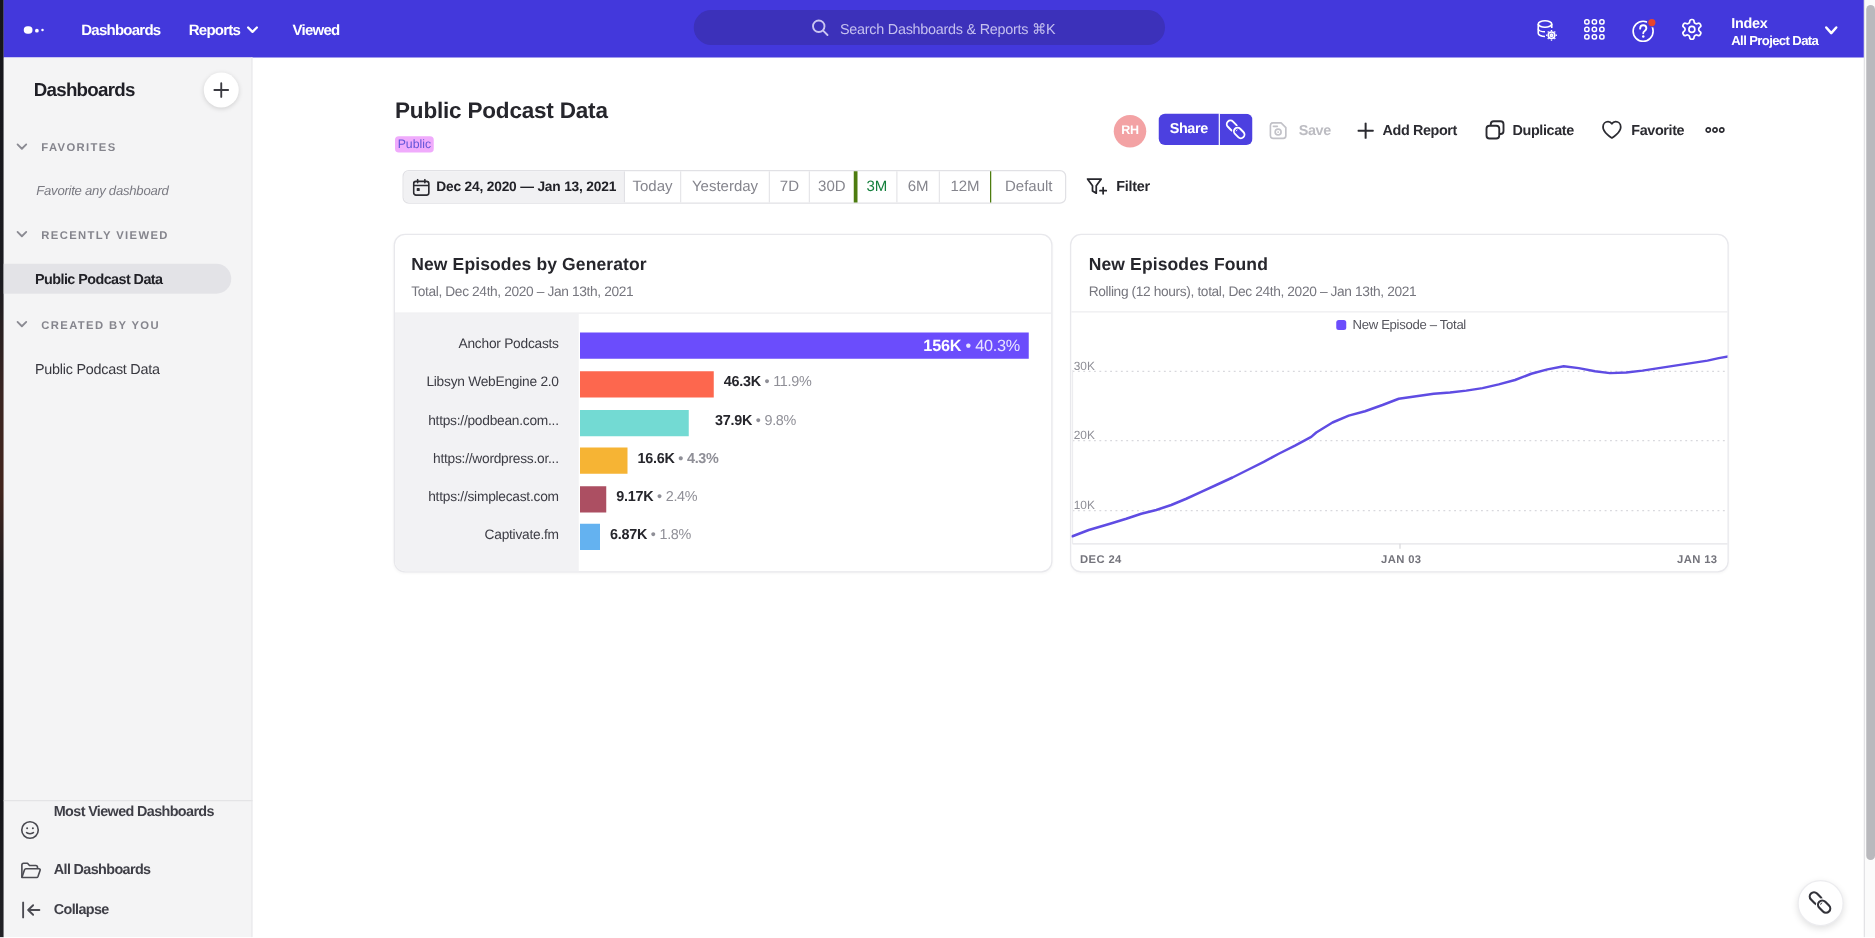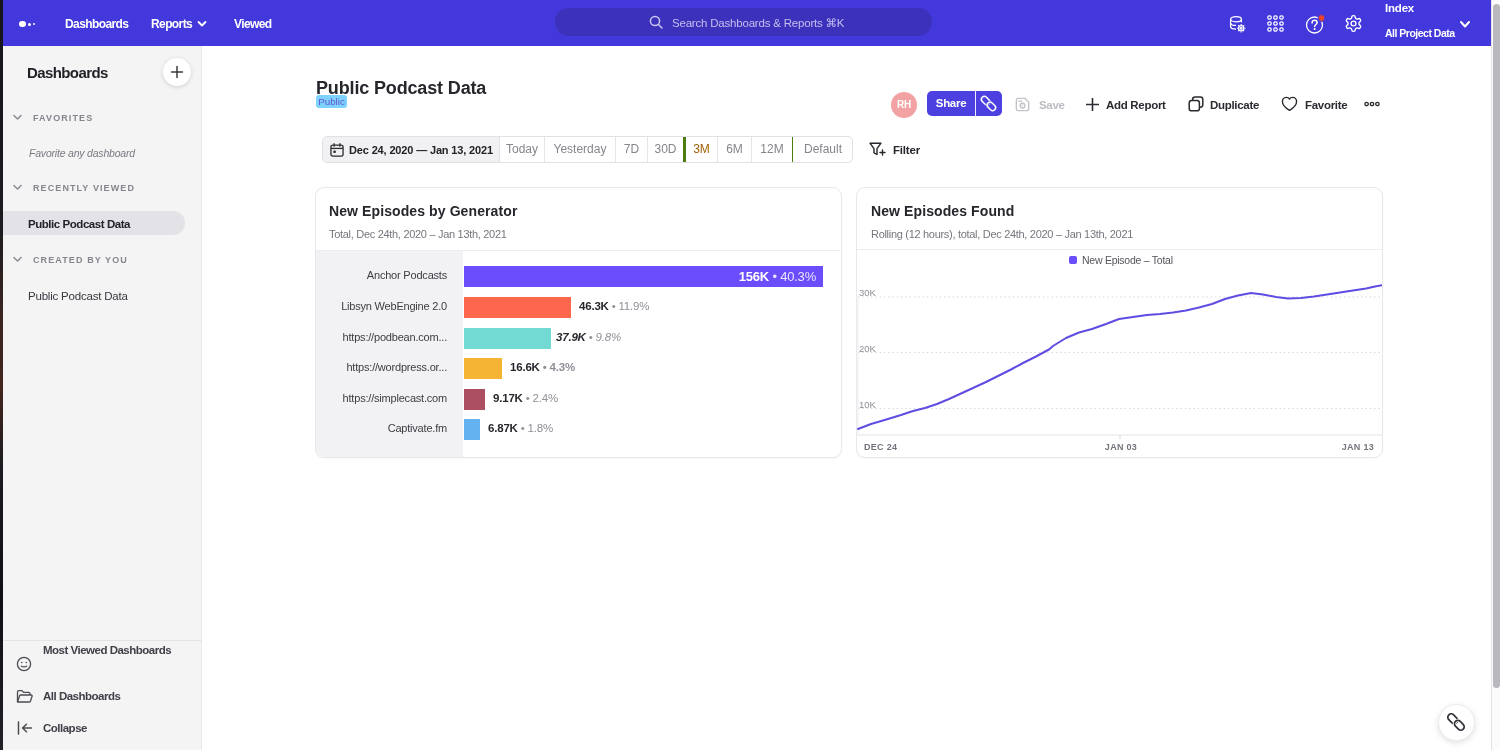--- a/index.html
+++ b/index.html
@@ -68,21 +68,21 @@
     <path d="M7.1 8.9 C7.1 7.2 8.2 6.2 9.6 6.2 C11.1 6.2 12.1 7.2 12.1 8.6 C12.1 9.8 11.3 10.4 10.5 11 C9.9 11.4 9.6 11.9 9.6 12.6" fill="none" stroke="#ffffff" stroke-width="1.5" stroke-linecap="round"></path>
     <circle cx="9.6" cy="15.1" r="1" fill="#ffffff"></circle>
     <circle cx="16.5" cy="4" r="3.4" fill="#e8442c" stroke="#4338dc" stroke-width="1"></circle>
   </svg>
 
   <svg class="abs" style="left:1344px;top:14px;" width="19" height="19" viewBox="0 0 24 24">
     <path fill="none" stroke="#ffffff" stroke-width="1.7" stroke-linejoin="round" d="M12.22 2h-.44a2 2 0 0 0-2 2v.18a2 2 0 0 1-1 1.73l-.43.25a2 2 0 0 1-2 0l-.15-.08a2 2 0 0 0-2.73.73l-.22.38a2 2 0 0 0 .73 2.73l.15.1a2 2 0 0 1 1 1.72v.51a2 2 0 0 1-1 1.74l-.15.09a2 2 0 0 0-.73 2.73l.22.38a2 2 0 0 0 2.73.73l.15-.08a2 2 0 0 1 2 0l.43.25a2 2 0 0 1 1 1.73V20a2 2 0 0 0 2 2h.44a2 2 0 0 0 2-2v-.18a2 2 0 0 1 1-1.73l.43-.25a2 2 0 0 1 2 0l.15.08a2 2 0 0 0 2.73-.73l.22-.39a2 2 0 0 0-.73-2.73l-.15-.08a2 2 0 0 1-1-1.74v-.5a2 2 0 0 1 1-1.74l.15-.09a2 2 0 0 0 .73-2.73l-.22-.38a2 2 0 0 0-2.73-.73l-.15.08a2 2 0 0 1-2 0l-.43-.25a2 2 0 0 1-1-1.73V4a2 2 0 0 0-2-2z"></path>
     <circle cx="12" cy="12" r="3" fill="none" stroke="#ffffff" stroke-width="1.7"></circle>
   </svg>
 
-  <div class="abs" style="left:1385px;top:2px;color:#fff;font-size:11.5px;font-weight:bold;letter-spacing:-0.2px;">Index</div>
+  <div class="abs" style="left:1385px;top:13px;color:#fff;font-size:11.5px;font-weight:bold;letter-spacing:-0.2px;">Index</div>
   <div class="abs" style="left:1385px;top:26.5px;color:#fff;font-size:10.5px;font-weight:bold;letter-spacing:-0.5px;">All Project Data</div>
   <svg class="abs" style="left:1459px;top:20px;" width="12" height="9" viewBox="0 0 12 9">
       <path d="M2 2 L6 6.5 L10 2" fill="none" stroke="#fff" stroke-width="2" stroke-linecap="round" stroke-linejoin="round"></path>
     </svg>
 
   <div class="abs" style="left:3px;top:46px;width:199px;height:704px;background:#f4f4f5;border-right:1px solid #e9e9eb;"></div>
   <div class="abs" style="left:27px;top:64px;color:#1f1f26;font-size:15px;font-weight:bold;letter-spacing:-0.6px;">Dashboards</div>
   <div class="abs" style="left:163px;top:58px;width:28px;height:28px;border-radius:50%;background:#fff;box-shadow:0 1px 4px rgba(0,0,0,0.15);"></div>
   <svg class="abs" style="left:170px;top:65px;" width="14" height="14" viewBox="0 0 14 14">
       <path d="M7 1.5 V12.5 M1.5 7 H12.5" stroke="#3b3b42" stroke-width="1.5" stroke-linecap="round"></path>
@@ -121,21 +121,21 @@
       <path d="M1.5 13 L3.6 6.8 C3.8 6.3 4.2 6 4.7 6 H15.2 C15.9 6 16.3 6.6 16.1 7.2 L14.4 12.2 C14.2 12.7 13.8 13 13.3 13 Z" fill="none" stroke="#4b4b52" stroke-width="1.3" stroke-linejoin="round"></path>
     </svg>
   <div class="abs" style="left:43px;top:689.5px;color:#3f3f47;font-size:11.5px;font-weight:bold;letter-spacing:-0.5px;">All Dashboards</div>
   <svg class="abs" style="left:17px;top:721px;" width="16" height="14" viewBox="0 0 16 14">
       <path d="M1.5 1 V13" stroke="#4b4b52" stroke-width="1.5" stroke-linecap="round"></path>
       <path d="M5.5 7 H14.5 M5.5 7 L9.5 3.2 M5.5 7 L9.5 10.8" fill="none" stroke="#4b4b52" stroke-width="1.5" stroke-linecap="round" stroke-linejoin="round"></path>
     </svg>
   <div class="abs" style="left:43px;top:721.5px;color:#3f3f47;font-size:11.5px;font-weight:bold;letter-spacing:-0.5px;">Collapse</div>
 
   <div class="abs" style="left:316px;top:78px;color:#26262c;font-size:18px;font-weight:bold;letter-spacing:-0.15px;">Public Podcast Data</div>
-  <div class="abs" style="left:316px;top:95px;width:31px;height:13px;background:#7dd3fc;border-radius:3px;color:#6054d8;font-size:9.8px;text-align:center;line-height:13px;">Public</div>
+  <div class="abs" style="left:316px;top:109px;width:31px;height:13px;background:#f0abfc;border-radius:3px;color:#6054d8;font-size:9.8px;text-align:center;line-height:13px;">Public</div>
 
   <div class="abs" style="left:891px;top:92px;width:26px;height:26px;border-radius:50%;background:#f3a2a4;color:#fff;font-size:10px;font-weight:bold;letter-spacing:-0.3px;text-align:center;line-height:26px;">RH</div>
   <div class="abs" style="left:927px;top:91px;width:48px;height:25px;background:#4c40e0;border-radius:5px 0 0 5px;color:#fff;font-size:11.5px;font-weight:bold;letter-spacing:-0.3px;text-align:center;line-height:25px;">Share</div>
   <div class="abs" style="left:975px;top:91px;width:27px;height:25px;background:#4c40e0;border-radius:0 5px 5px 0;border-left:1px solid rgba(255,255,255,0.9);"></div>
   <svg class="abs" style="left:979px;top:94px;" width="19" height="19" viewBox="0 0 24 24">
       <g fill="none" transform="rotate(45 12 12)">
         <rect x="0.9" y="8.3" width="12" height="7.4" rx="3.7" stroke="#ffffff" stroke-width="1.9"></rect>
         <rect x="11.1" y="8.3" width="12" height="7.4" rx="3.7" stroke="#4c40e0" stroke-width="3.8"></rect>
         <rect x="11.1" y="8.3" width="12" height="7.4" rx="3.7" stroke="#ffffff" stroke-width="1.9"></rect>
       </g>
@@ -180,21 +180,21 @@
       <path d="M1 5.8 H14" stroke="#2b2b31" stroke-width="1.4"></path>
       <path d="M4.4 0.8 V3.4 M10.6 0.8 V3.4" stroke="#2b2b31" stroke-width="1.4" stroke-linecap="round"></path>
       <rect x="3.6" y="8" width="2.6" height="2.6" rx="0.6" fill="#2b2b31"></rect>
     </svg>
   <div class="abs" style="left:349px;top:144px;color:#222228;font-size:11px;font-weight:bold;letter-spacing:-0.15px;">Dec 24, 2020 — Jan 13, 2021</div>
 
   <div class="abs" style="left:500px;top:137px;width:45px;height:25px;border-right:1px solid #e6e6e9;color:#85858d;font-size:12px;text-align:center;line-height:25px;">Today</div>
   <div class="abs" style="left:545px;top:137px;width:71px;height:25px;border-right:1px solid #e6e6e9;color:#85858d;font-size:12px;text-align:center;line-height:25px;">Yesterday</div>
   <div class="abs" style="left:616px;top:137px;width:32px;height:25px;border-right:1px solid #e6e6e9;color:#85858d;font-size:12px;text-align:center;line-height:25px;">7D</div>
   <div class="abs" style="left:648px;top:137px;width:38px;height:25px;border-right:3px solid #4d7c0f;color:#85858d;font-size:12px;text-align:center;line-height:25px;">30D</div>
-  <div class="abs" style="left:686px;top:137px;width:32px;height:25px;border-right:1px solid #e6e6e9;color:#a16207;font-size:12px;text-align:center;line-height:25px;">3M</div>
+  <div class="abs" style="left:686px;top:137px;width:32px;height:25px;border-right:1px solid #e6e6e9;color:#15803d;font-size:12px;text-align:center;line-height:25px;">3M</div>
   <div class="abs" style="left:718px;top:137px;width:34px;height:25px;border-right:1px solid #e6e6e9;color:#85858d;font-size:12px;text-align:center;line-height:25px;">6M</div>
   <div class="abs" style="left:752px;top:137px;width:41px;height:25px;border-right:1px solid #4d7c0f;color:#85858d;font-size:12px;text-align:center;line-height:25px;">12M</div>
   <div class="abs" style="left:793px;top:137px;width:60px;height:25px;color:#85858d;font-size:12px;text-align:center;line-height:25px;">Default</div>
 
   <svg class="abs" style="left:869px;top:142px;" width="17" height="16" viewBox="0 0 17 16">
       <path d="M1 1.2 H12 L8 6.6 V12.5 L5 10.8 V6.6 Z" fill="none" stroke="#26262c" stroke-width="1.4" stroke-linejoin="round"></path>
       <path d="M13.5 8 V13 M11 10.5 H16" stroke="#26262c" stroke-width="1.4" stroke-linecap="round"></path>
     </svg>
   <div class="abs" style="left:893px;top:144px;color:#26262c;font-size:11.5px;font-weight:bold;letter-spacing:-0.2px;">Filter</div>
 
@@ -209,21 +209,21 @@
     <div class="abs" style="left:0;top:143px;width:131px;color:#3c3c44;font-size:11px;letter-spacing:-0.2px;text-align:right;">https://podbean.com...</div>
     <div class="abs" style="left:0;top:173px;width:131px;color:#3c3c44;font-size:11px;letter-spacing:-0.2px;text-align:right;">https://wordpress.or...</div>
     <div class="abs" style="left:0;top:204px;width:131px;color:#3c3c44;font-size:11px;letter-spacing:-0.2px;text-align:right;">https://simplecast.com</div>
     <div class="abs" style="left:0;top:234px;width:131px;color:#3c3c44;font-size:11px;letter-spacing:-0.2px;text-align:right;">Captivate.fm</div>
 
     <div class="abs" style="left:148px;top:78px;width:359px;height:21px;background:#6b4dfc;"></div>
     <div class="abs" style="left:340px;top:81px;width:160px;color:#fff;font-size:13px;font-weight:bold;letter-spacing:-0.2px;text-align:right;">156K <span style="font-weight:normal;color:rgba(255,255,255,0.85);">• 40.3%</span></div>
     <div class="abs" style="left:148px;top:109px;width:107px;height:21px;background:#fd674e;"></div>
     <div class="abs" style="left:263px;top:112px;color:#26262c;font-size:11.5px;font-weight:bold;letter-spacing:-0.2px;">46.3K <span style="font-weight:normal;color:#8f8f97;">• 11.9%</span></div>
     <div class="abs" style="left:148px;top:140px;width:87px;height:21px;background:#73dad3;"></div>
-    <div class="abs" style="left:240px;top:143px;color:#26262c;font-size:11.5px;font-weight:bold;letter-spacing:-0.2px;font-style:italic;">37.9K <span style="font-weight:normal;color:#8f8f97;">• 9.8%</span></div>
+    <div class="abs" style="left:256px;top:143px;color:#26262c;font-size:11.5px;font-weight:bold;letter-spacing:-0.2px;">37.9K <span style="font-weight:normal;color:#8f8f97;">• 9.8%</span></div>
     <div class="abs" style="left:148px;top:170px;width:38px;height:21px;background:#f6b434;"></div>
     <div class="abs" style="left:194px;top:173px;color:#26262c;font-size:11.5px;font-weight:bold;letter-spacing:-0.2px;">16.6K <span style="font-weight:bold;color:#8f8f97;">• 4.3%</span></div>
     <div class="abs" style="left:148px;top:201px;width:21px;height:21px;background:#ac4f62;"></div>
     <div class="abs" style="left:177px;top:204px;color:#26262c;font-size:11.5px;font-weight:bold;letter-spacing:-0.2px;">9.17K <span style="font-weight:normal;color:#8f8f97;">• 2.4%</span></div>
     <div class="abs" style="left:148px;top:231px;width:16px;height:21px;background:#64b2f0;"></div>
     <div class="abs" style="left:172px;top:234px;color:#26262c;font-size:11.5px;font-weight:bold;letter-spacing:-0.2px;">6.87K <span style="font-weight:normal;color:#8f8f97;">• 1.8%</span></div>
   </div>
 
   <div class="abs" style="left:856px;top:187px;width:527px;height:271px;background:#fff;border:1px solid #e8e8ec;border-radius:9px;box-shadow:0 1px 2px rgba(0,0,0,0.03);overflow:hidden;">
     <div class="abs" style="left:14px;top:15px;color:#26262c;font-size:14px;font-weight:bold;letter-spacing:0.1px;">New Episodes Found</div>

